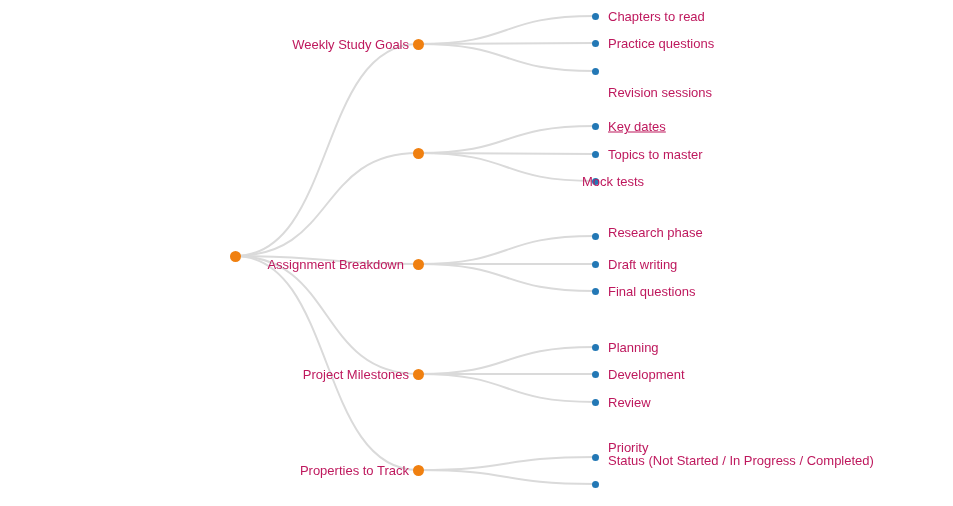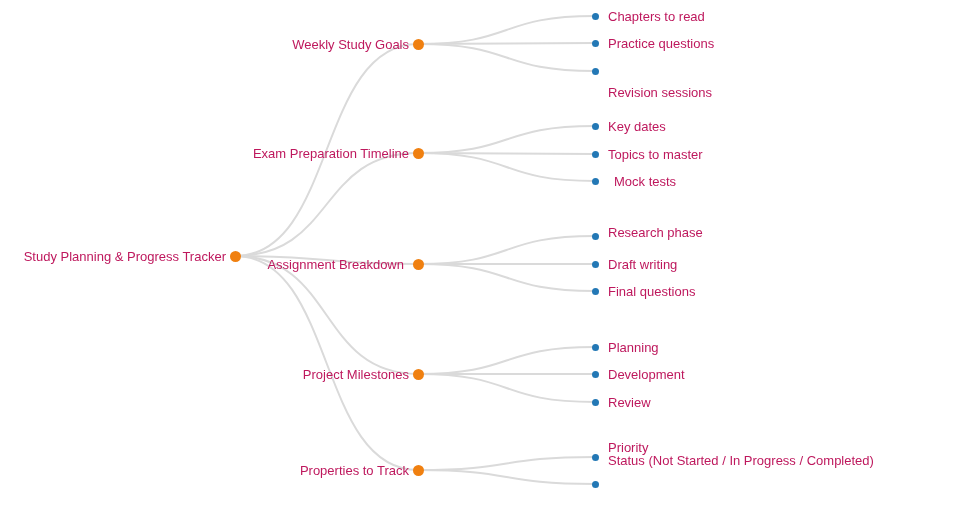--- a/index.html
+++ b/index.html
@@ -56,37 +56,35 @@
     <path d="M 418 374 C 515.35 374, 497.65 347, 595 347" class="edge"></path>
     <path d="M 418 374 C 515.35 374, 497.65 374, 595 374" class="edge"></path>
     <path d="M 418 374 C 515.35 374, 497.65 402, 595 402" class="edge"></path>
     <path d="M 235 256 C 335.65 256, 317.35 470, 418 470" class="edge"></path>
     <path d="M 418 470 C 515.35 470, 497.65 457, 595 457" class="edge"></path>
     <path d="M 418 470 C 515.35 470, 497.65 484, 595 484" class="edge"></path>
   </svg>
 
 <div class="layer-nodes" id="node-layer">
     <div class="node-dot dot-root" style="left: 235px; top: 256px;"></div>
-    <div class="node-label label-left" style="left: 226px; top: 256px;">Study Planning &amp; Progress Tracker</div>
     <div class="node-dot dot-branch" style="left: 418px; top: 44px;"></div>
     <div class="node-label label-left" style="left: 409px; top: 44px;">Weekly Study Goals</div>
     <div class="node-dot dot-leaf" style="left: 595px; top: 16px;"></div>
     <div class="node-label label-right" style="left: 608px; top: 16px;">Chapters to read</div>
     <div class="node-dot dot-leaf" style="left: 595px; top: 43px;"></div>
     <div class="node-label label-right" style="left: 608px; top: 43px;">Practice questions</div>
     <div class="node-dot dot-leaf" style="left: 595px; top: 71px;"></div>
     <div class="node-label label-right" style="left: 608px; top: 71px; margin-top: 21px;">Revision sessions</div>
     <div class="node-dot dot-branch" style="left: 418px; top: 153px;"></div>
-    <div class="node-label label-left" style="left: 409px; top: 153px;">Exam Preparation Timeline</div>
     <div class="node-dot dot-leaf" style="left: 595px; top: 126px;"></div>
-    <div class="node-label label-right" style="left: 608px; top: 126px;">Key dates</div>
+    <div class="node-label label-right" style="left: 608px; top: 126px; text-decoration: underline;">Key dates</div>
     <div class="node-dot dot-leaf" style="left: 595px; top: 154px;"></div>
     <div class="node-label label-right" style="left: 608px; top: 154px;">Topics to master</div>
     <div class="node-dot dot-leaf" style="left: 595px; top: 181px;"></div>
-    <div class="node-label label-right" style="left: 614px; top: 181px; text-align: center;">Mock tests</div>
+    <div class="node-label label-right" style="left: 582px; top: 181px; text-align: center;">Mock tests</div>
     <div class="node-dot dot-branch" style="left: 418px; top: 264px;"></div>
     <div class="node-label label-left" style="left: 404px; top: 264px;">Assignment Breakdown</div>
     <div class="node-dot dot-leaf" style="left: 595px; top: 236px;"></div>
     <div class="node-label label-right" style="left: 608px; top: 232px;">Research phase</div>
     <div class="node-dot dot-leaf" style="left: 595px; top: 264px;"></div>
     <div class="node-label label-right" style="left: 608px; top: 264px;">Draft writing</div>
     <div class="node-dot dot-leaf" style="left: 595px; top: 291px;"></div>
     <div class="node-label label-right" style="left: 608px; top: 291px;">Final questions</div>
     <div class="node-dot dot-branch" style="left: 418px; top: 374px;"></div>
     <div class="node-label label-left" style="left: 409px; top: 374px;">Project Milestones</div>

